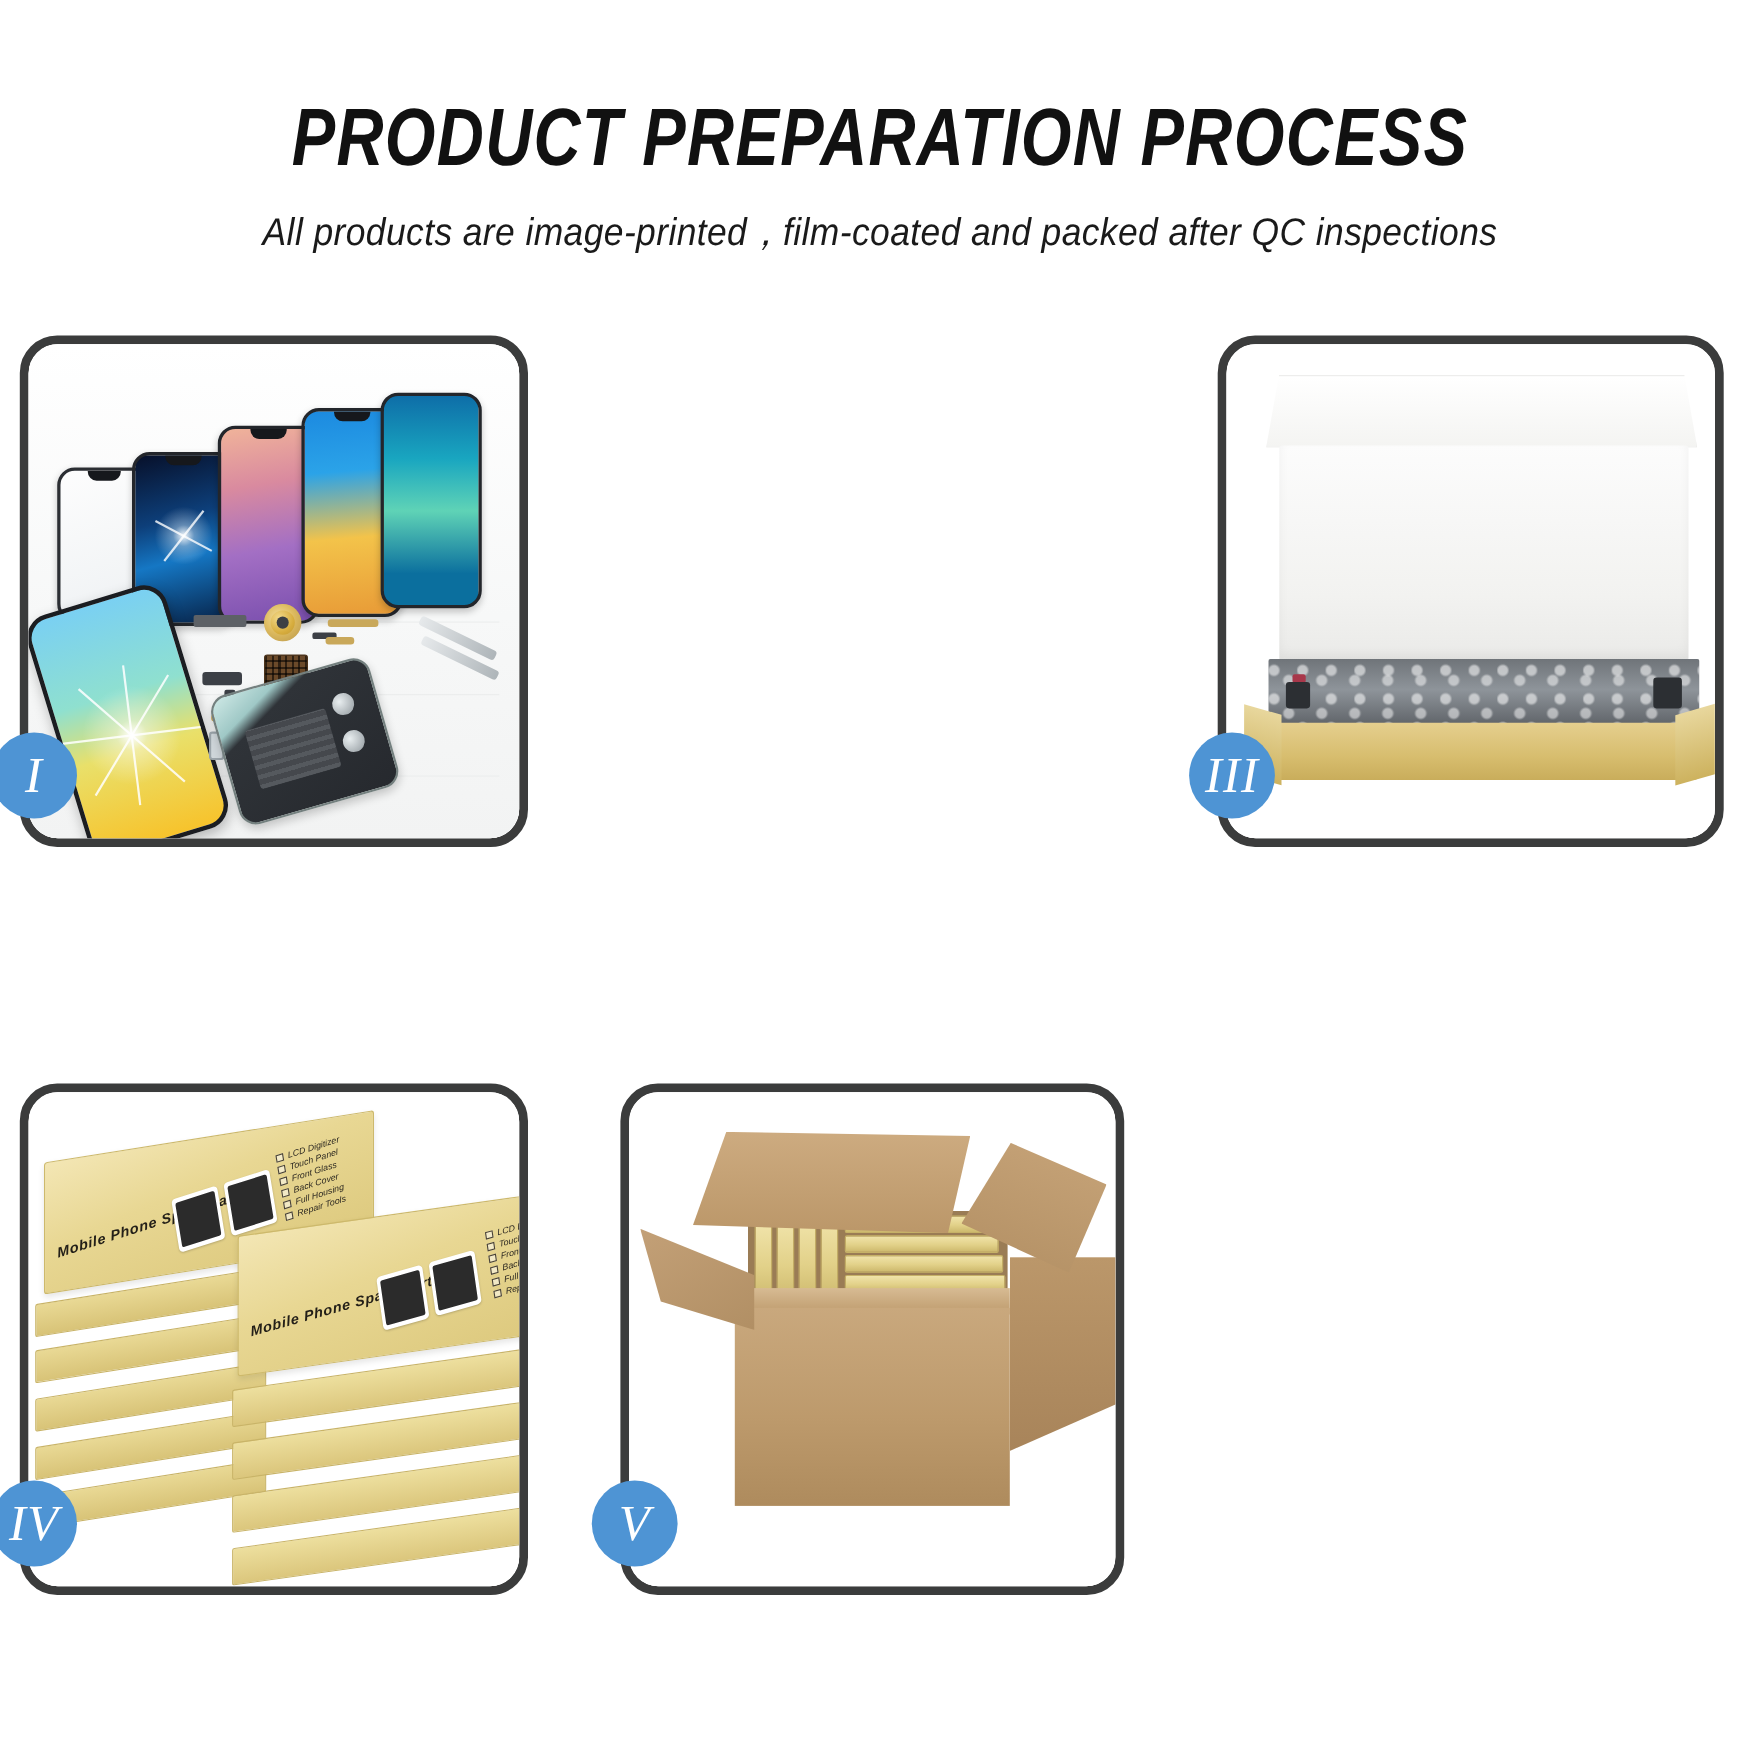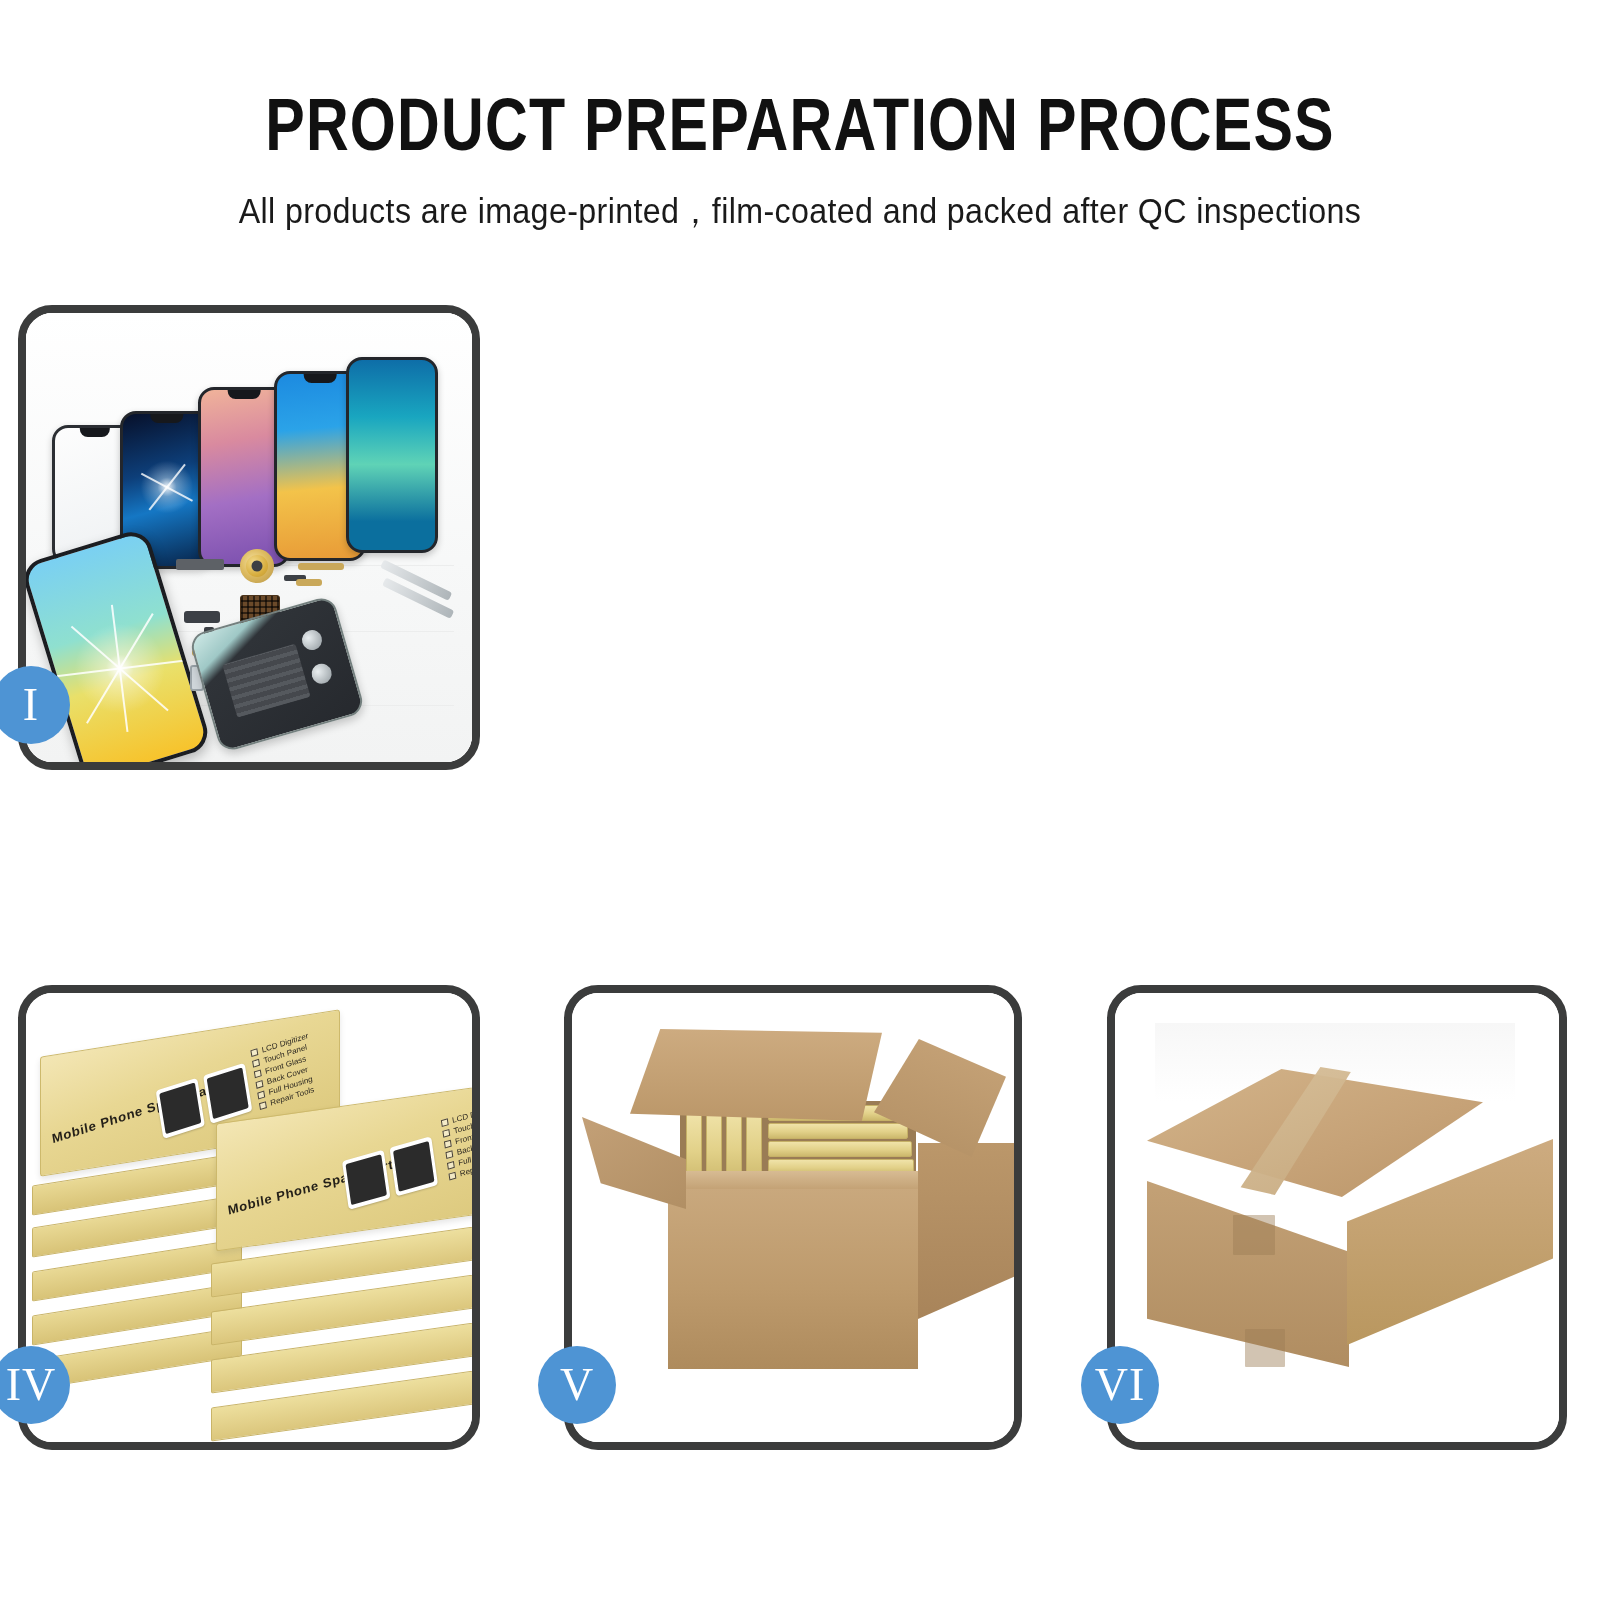--- a/index.html
+++ b/index.html
@@ -2,21 +2,21 @@
 <html><head>
 <meta charset="utf-8">
 <style>
   * { box-sizing: border-box; margin: 0; padding: 0; }
   html, body {
     width: 1600px; height: 1600px;
     background: #ffffff;
     font-family: "Liberation Sans", sans-serif;
     overflow: hidden;
   }
-  .page { position: relative; width: 1600px; height: 1600px; background:#fff; }
+  .page { position: relative; width: 1600px; height: 1600px; background:#fff;font-style:italic; }
 
   
   .header { position:absolute; left:0; top:0; width:1600px; text-align:center; }
   .title {
     font-family: "Liberation Sans", sans-serif;
     font-weight: 700;
     font-size: 74px;
     letter-spacing: 1.5px;
     color: #111111;
     transform: scaleX(0.80);
@@ -439,20 +439,35 @@
           <div class="tweezer">
             <div class="tw" style="left:4px; top:8px;  transform:rotate(26deg);"></div>
             <div class="tw" style="left:6px; top:26px; transform:rotate(26deg);"></div>
           </div>
         </div>
       </div>
       <div class="badge">I</div>
     </div>
 
 
+    <div class="card c3">
+      <div class="card-inner">
+        <div class="p3">
+          <div class="lid3"></div>
+          <div class="foam3"></div>
+          <div class="tray3">
+            <div class="redd"></div>
+            <div class="conn"></div>
+            <div class="connR"></div>
+          </div>
+          <div class="kraft3"></div>
+        </div>
+      </div>
+      <div class="badge">III</div>
+    </div>
 
     <div class="card c4">
       <div class="card-inner">
         <div class="p4">
           <div class="stack">
 
             <div class="gbox gL" style="top:176px"></div>
             <div class="gbox gL" style="top:218px"></div>
             <div class="gbox gL" style="top:262px"></div>
             <div class="gbox gL" style="top:306px"></div>
@@ -562,29 +577,15 @@
           <div class="v-body"></div>
           <div class="v-side"></div>
           <div class="v-flapL"></div>
           <div class="v-flapTop"></div>
           <div class="v-flapR"></div>
         </div>
       </div>
       <div class="badge">V</div>
     </div>
 
-    <div class="card c6">
-      <div class="card-inner">
-        <div class="p6">
-          <div class="s-shadow"></div>
-          <div class="s-top"></div>
-          <div class="s-tape"></div>
-          <div class="s-front"></div>
-          <div class="s-right"></div>
-          <div class="s-tab" style="left:118px; top:222px; width:42px; height:40px;"></div>
-          <div class="s-tab" style="left:130px; top:336px; width:40px; height:38px;"></div>
-        </div>
-      </div>
-      <div class="badge">VI</div>
-    </div>
 
   </div>
 </div>
 
 </body></html>

